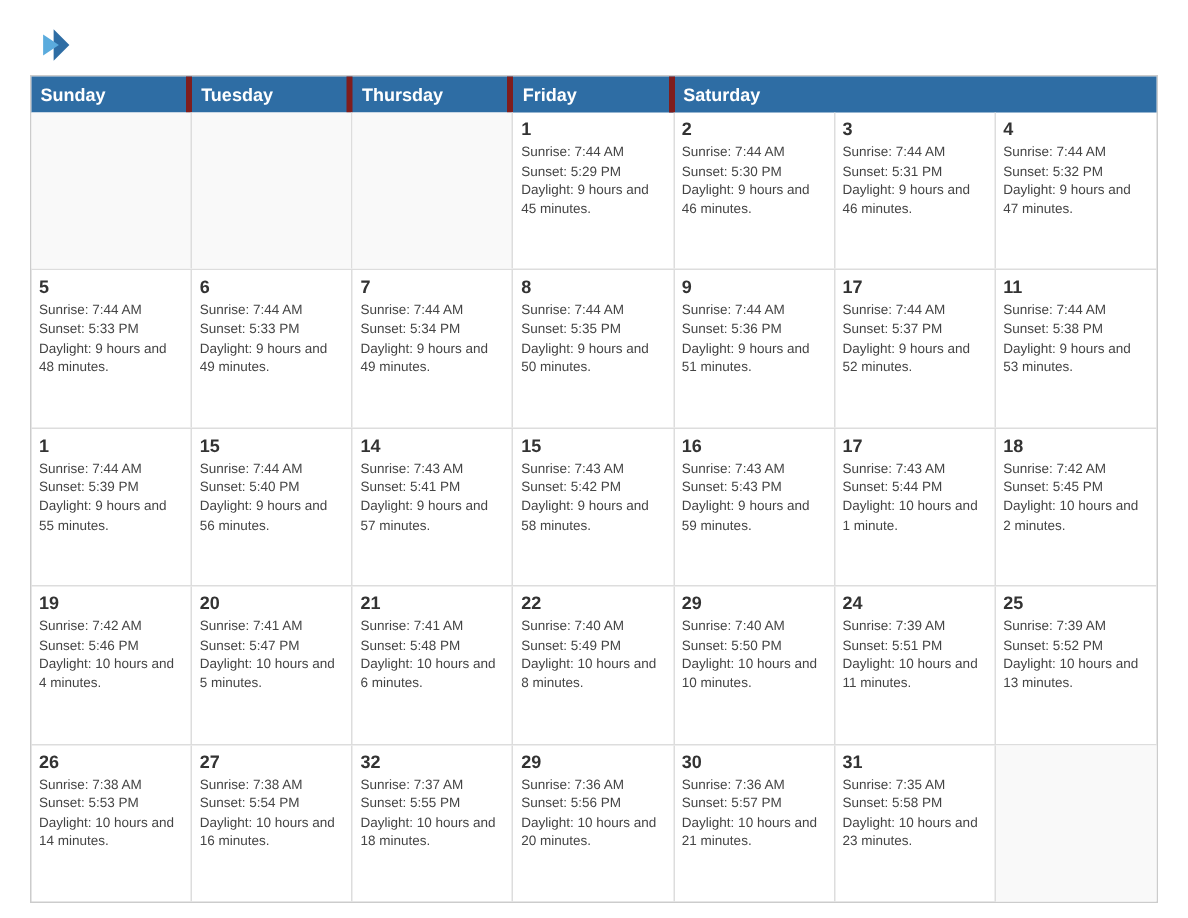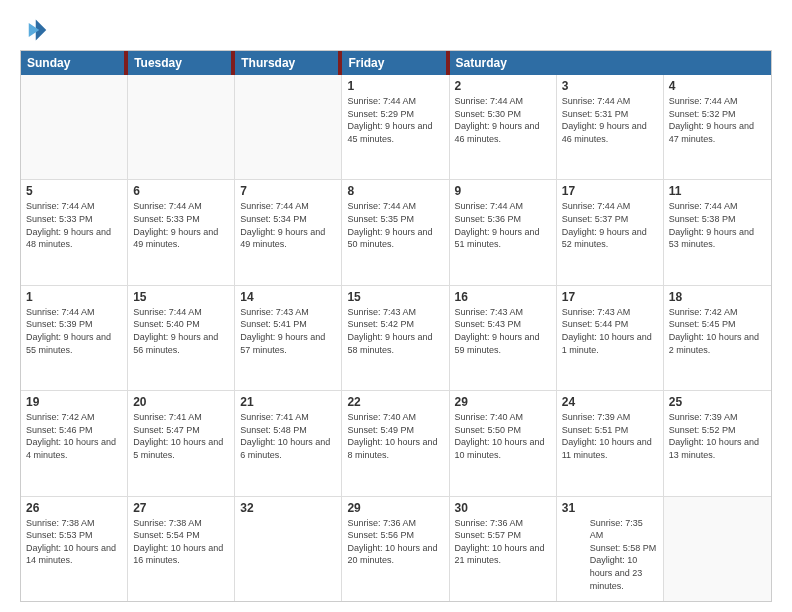--- a/index.html
+++ b/index.html
@@ -296,36 +296,39 @@
 Daylight: 10 hours and 14 minutes.</div>
           </div>
           <div class="cal-cell">
             <div class="day-num">27</div>
             <div class="cell-info" style="white-space: pre-line;">Sunrise: 7:38 AM
 Sunset: 5:54 PM
 Daylight: 10 hours and 16 minutes.</div>
           </div>
           <div class="cal-cell">
             <div class="day-num">32</div>
+            <div class="cell-info" style="white-space: pre-line;">Sunrise: 7:37 AM
+Sunset: 5:55 PM
+Daylight: 10 hours and 18 minutes.</div>
           </div>
           <div class="cal-cell">
             <div class="day-num">29</div>
             <div class="cell-info" style="white-space: pre-line;">Sunrise: 7:36 AM
 Sunset: 5:56 PM
 Daylight: 10 hours and 20 minutes.</div>
           </div>
           <div class="cal-cell">
             <div class="day-num">30</div>
             <div class="cell-info" style="white-space: pre-line;">Sunrise: 7:36 AM
 Sunset: 5:57 PM
 Daylight: 10 hours and 21 minutes.</div>
           </div>
           <div class="cal-cell">
             <div class="day-num">31</div>
-            <div class="cell-info" style="white-space: pre-line; margin-left: 28px;">Sunrise: 7:35 AM
+            <div class="cell-info" style="white-space: pre-line;">Sunrise: 7:35 AM
 Sunset: 5:58 PM
 Daylight: 10 hours and 23 minutes.</div>
           </div>
           <div class="cal-cell empty"></div>
         </div>
       </div>
   </div>
 </div>
 
 </body></html>

